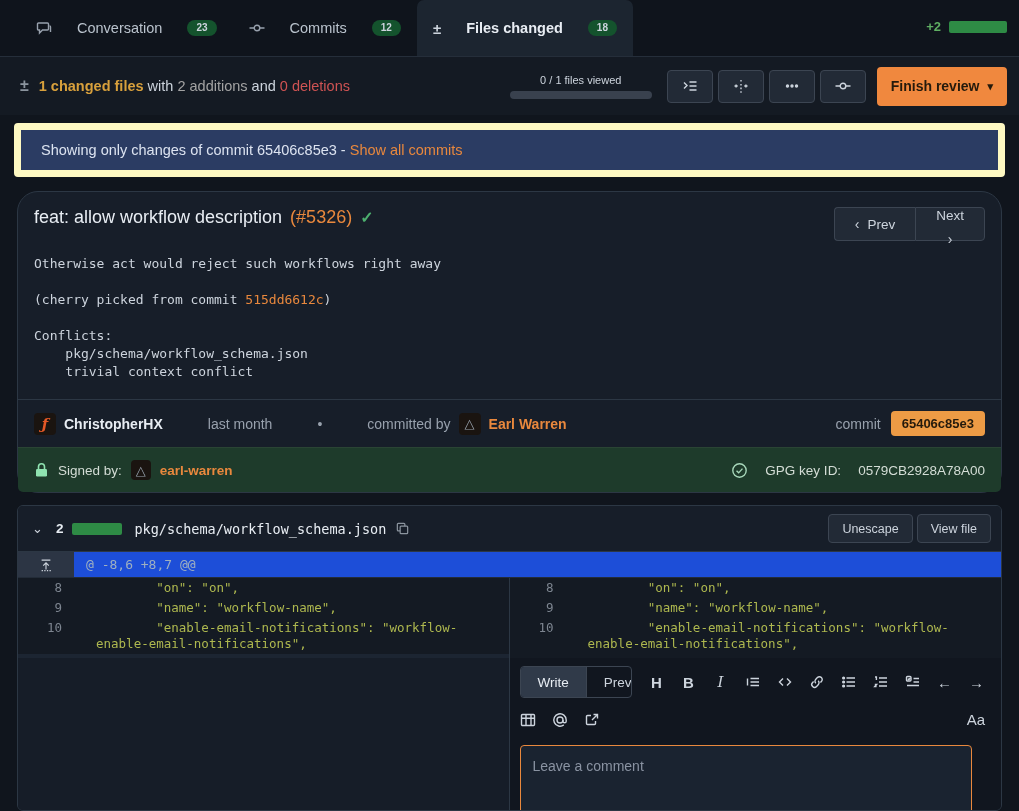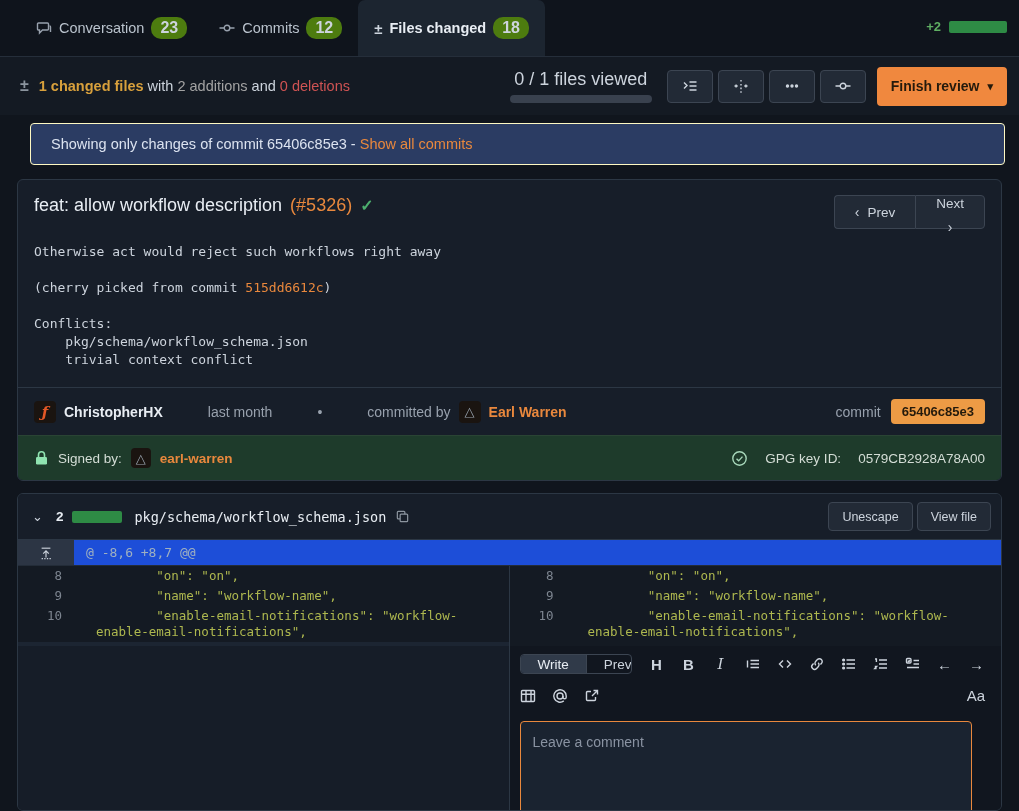--- a/index.html
+++ b/index.html
@@ -3,53 +3,53 @@
 <meta charset="utf-8">
 <style>
   * { margin:0; padding:0; box-sizing:border-box; }
   html,body { width:1019px; height:811px; overflow:hidden; }
   body { background:#10151d; font-family:"Liberation Sans", sans-serif; color:#cdd4dd; }
   .page { width:1019px; height:811px; display:flex; flex-direction:column; overflow:hidden; }
 
   
   .tabbar { height:57px; background:#0f141c; border-bottom:1px solid #252e3a; display:flex; align-items:flex-end; padding:0 12px 0 20px; position:relative; flex-shrink:0; }
   .tabs { display:flex; height:100%; align-items:stretch; }
-  .tab { display:flex; align-items:center; gap:7px; padding:0 16px; color:#bac3cd; font-size:14.5px; cursor:pointer; }
+  .tab { display:flex; align-items:center; gap:25px; padding:0 16px; color:#bac3cd; font-size:14.5px; cursor:pointer; }
   .tab.active { background:#1c2530; border-radius:7px 7px 0 0; color:#e8edf3; font-weight:700; }
   .tab .ticon { width:16px; height:16px; stroke:#98a1ad; fill:none; stroke-width:1.4; }
   .tab.active .ticon-text { color:#cdd4dd; }
   .ticon-text { font-size:15px; font-weight:700; color:#98a1ad; }
-  .badge { background:#4d7c0f; color:#cdd4dd; font-size:16px; font-weight:700; border-radius:10px; padding:3px 9px; line-height:1; }
+  .badge { background:#14532d; color:#cdd4dd; font-size:10px; font-weight:700; border-radius:10px; padding:3px 9px; line-height:1; }
   .diffstat { position:absolute; right:12px; top:19px; display:flex; align-items:center; gap:8px; }
   .diffstat .adds { color:#5fae63; font-weight:700; font-size:13px; }
   .diffstat .bar { width:58px; height:12px; background:#2e8b45; border-radius:2px; }
 
   
   .toolbar { height:58px; background:#141a23; display:flex; align-items:center; padding:0 12px 0 20px; flex-shrink:0; }
   .sum-icon { font-size:16px; font-weight:700; color:#8b949e; margin-right:10px; }
   .summary { font-size:14.5px; }
   .sum-orange { color:#d8a03c; font-weight:700; }
   .sum-green { color:#a3a3a3;text-align:center; }
   .sum-red { color:#cf5353; }
   .toolbar .right { margin-left:auto; display:flex; align-items:center; gap:5px; }
   .viewed { display:flex; flex-direction:column; align-items:center; margin-right:10px; }
-  .viewed-text { font-size:18px; color:#cdd4dd; margin-bottom:5px; }
+  .viewed-text { font-size:11px; color:#cdd4dd; margin-bottom:5px; }
   .viewed-track { width:142px; height:8px; background:#39414e; border-radius:4px; }
   .sqbtn { width:46px; height:33px; background:#222a36; border:1px solid #3c4552; border-radius:4px; display:flex; align-items:center; justify-content:center; cursor:pointer; }
   .sqbtn svg { width:16px; height:16px; stroke:#cdd4dd; fill:none; stroke-width:1.4; }
   .finish { height:39px; margin-left:6px; padding:0 14px; background:#f0883e; border:none; border-radius:4px; color:#241a0c; font-weight:700; font-size:14px; display:flex; align-items:center; gap:8px; cursor:pointer; font-family:"Liberation Sans",sans-serif; }
   .finish .caret { font-size:11px; }
 
   
-  .banner { margin:8px 14px 0 30px; background:#2b3c63; border:1px solid #fef9c3; border-radius:4px; padding:12px 20px; font-size:14.5px; color:#dce3f0; flex-shrink:0; }
+  .banner { margin:8px 14px 0 14px; background:#2b3c63; border:7px solid #fef9c3; border-radius:4px; padding:12px 20px; font-size:14.5px; color:#dce3f0; flex-shrink:0; }
   .banner a { color:#e9883d; text-decoration:none; }
 
   
   .box { border:1px solid #2c3744; border-radius:6px; background:#171e29; margin:0 17px; }
-  .commit-box { margin-top:14px; flex-shrink:0; }
+  .commit-box { margin-top:14px; flex-shrink:0;border-radius:21px; }
   .cb-head { display:flex; align-items:flex-start; padding:15px 16px 6px 16px; }
   .cb-title { font-size:18px; color:#e8edf3; font-weight:400; display:flex; align-items:center; gap:8px; }
   .cb-ref { color:#e9883d; }
   .cb-check { color:#4caf6e; font-weight:700; font-size:16px; }
   .pn-group { margin-left:auto; display:flex; }
   .pn-btn { height:34px; padding:0 20px; background:#222a36; border:1px solid #3c4552; color:#cdd4dd; font-size:13.5px; display:flex; align-items:center; gap:8px; cursor:pointer; font-family:"Liberation Sans",sans-serif; }
   .pn-btn.prev { border-radius:4px 0 0 4px; border-right:none; }
   .pn-btn.next { border-radius:0 4px 4px 0;flex-direction:column; }
   .pn-arrow { font-size:14px; }
   .cb-msg { padding:8px 16px 18px 16px; font-family:"DejaVu Sans Mono","Liberation Mono",monospace; font-size:13px; line-height:18px; color:#cdd4dd; white-space:pre-wrap; }
@@ -94,21 +94,21 @@
   .lcode { flex:1; min-width:0; padding:2px 8px 2px 0; font-family:"DejaVu Sans Mono","Liberation Mono",monospace; font-size:12.5px; line-height:16px; color:#aeb84f; white-space:pre-wrap; overflow-wrap:break-word; }
   .dcell.added { background:#1e4428; }
   .dcell.filler { background:#1c2532; }
   .drow.commentrow { flex:1; min-height:0; }
   .cell-empty { width:50%; background:#161d28; border-right:1px solid #2c3744; }
   .cell-editor { width:50%; background:#11161f; padding:8px 16px 0 10px; }
 
   
   .ed-row1 { display:flex; align-items:center; }
   .seg { display:inline-flex; border:1px solid #3c4552; border-radius:4px; overflow:hidden; }
-  .seg button { height:18px; padding:0 17px; background:transparent; border:none; color:#cdd4dd; font-size:13.5px; cursor:pointer; font-family:"Liberation Sans",sans-serif; }
+  .seg button { height:30px; padding:0 17px; background:transparent; border:none; color:#cdd4dd; font-size:13.5px; cursor:pointer; font-family:"Liberation Sans",sans-serif; }
   .seg button.active { background:#303a49; color:#e8edf3; }
   .seg button + button { border-left:1px solid #3c4552; }
   .ed-icons { display:flex; align-items:center; gap:15px; margin-left:16px; }
   .edi { color:#cdd4dd; font-size:15px; cursor:pointer; display:flex; align-items:center; justify-content:center; width:17px; height:17px; }
   .edi svg { width:16px; height:16px; stroke:#cdd4dd; fill:none; stroke-width:1.4; }
   .edi.bold { font-weight:800; }
   .edi.italic { font-style:italic; font-family:"DejaVu Serif",serif; }
   .ed-row2 { display:flex; align-items:center; gap:15px; margin-top:13px; }
   .ed-row2 .spacer { flex:1; }
   .aa { color:#cdd4dd; font-size:15px; cursor:pointer; }

